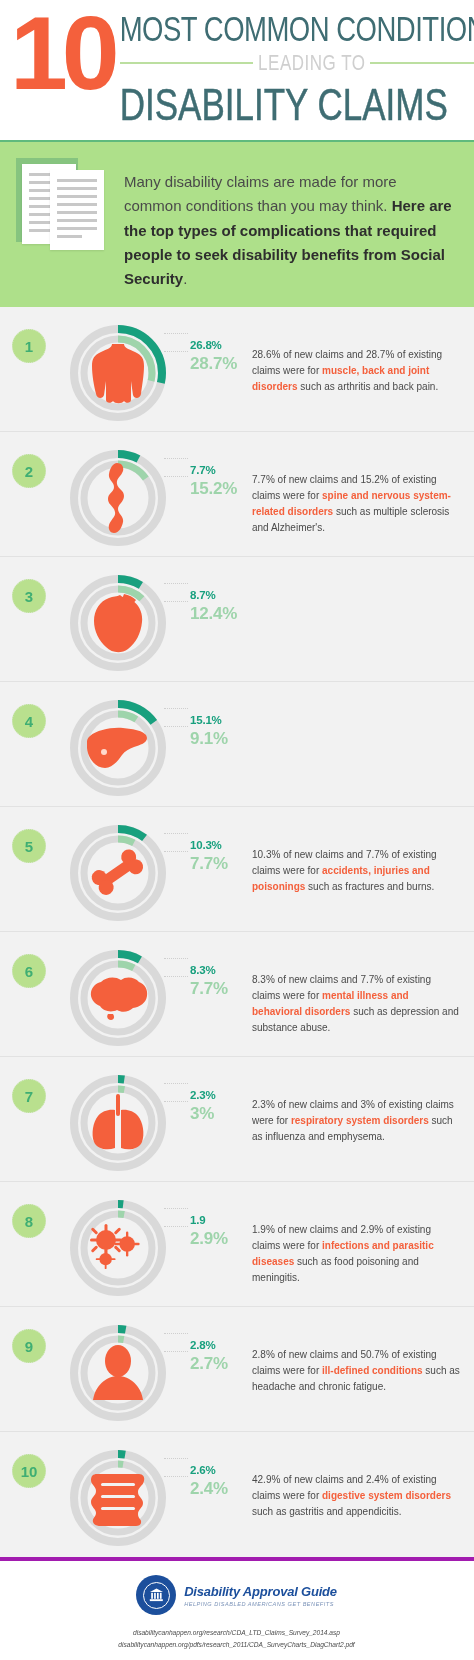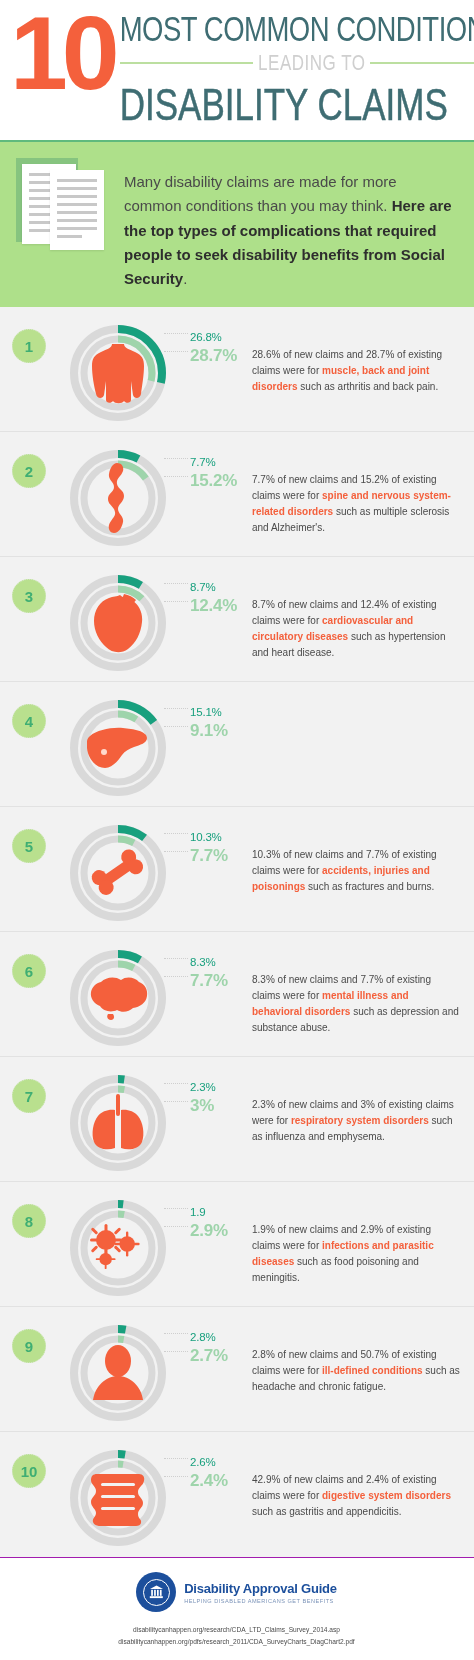--- a/index.html
+++ b/index.html
@@ -124,40 +124,41 @@
     position: absolute; left: 0; top: 2px; width: 120px; height: 116px;
     display: flex; align-items: center; justify-content: center;
   }
   .organ svg { display: block; }
 
   .pct-col { width: 70px; flex: none; padding-top: 12px; position: relative; }
   .leader { position: absolute; border-top: 1px dotted #cfcfcf; }
   .leader.a { left: -14px; top: 20px; width: 24px; }
   .leader.b { left: -14px; top: 38px; width: 24px; }
   .pct-new {
-    font-size: 11.5px; font-weight: normal; color: #18a07e;
-    margin-left: 12px; margin-top: 6px; letter-spacing: -0.2px;
+    font-size: 11.5px; font-weight: bold; color: #18a07e;
+    margin-left: 12px; margin-top: 14px; letter-spacing: -0.2px;
   }
   .pct-exist {
     font-size: 17px; font-weight: bold; color: #9ed4ab;
     margin-left: 12px; margin-top: 3px; letter-spacing: -0.2px;
   }
 
   .desc-col {
     flex: 1; padding: 34px 14px 0 4px;
     font-size: 10px; line-height: 1.58; color: #4a4a4a;
   }
   .desc-col .hl { color: #f4603c; font-weight: bold; }
 
   
   .footer {
-    border-top: 1px solid #a21caf;
+    border-top: 4px solid #a21caf;
     background: #ffffff;
     padding: 14px 1px 10px 0;
     text-align: center;
+    font-style: italic;
   }
   .brand { display: flex; align-items: center; justify-content: center; gap: 8px; }
   .seal {
     width: 40px; height: 40px; border-radius: 50%;
     background: #1c4f9c; position: relative; flex: none;
     display: flex; align-items: center; justify-content: center;
   }
   .seal-inner {
     width: 27px; height: 27px; border-radius: 50%;
     border: 1.5px solid #ffffff;
@@ -306,23 +307,20 @@
         </div>
     </div>
 
     <div class="pct-col">
       <div class="leader a"></div>
       <div class="leader b"></div>
       <div class="pct-new">8.7%</div>
       <div class="pct-exist">12.4%</div>
     </div>
 
-    <div class="desc-col">
-      <span>8.7% of new claims and 12.4% of existing claims were for </span><span class="hl">cardiovascular and circulatory diseases</span><span> such as hypertension and heart disease.</span>
-    </div>
   </div>
     <div class="row">
     <div class="badge-col">
       <div class="badge">
         <span>4</span>
       </div>
     </div>
 
     <div class="ring-col">
       <svg class="ring-svg" width="120" height="116" viewBox="0 0 120 116">

